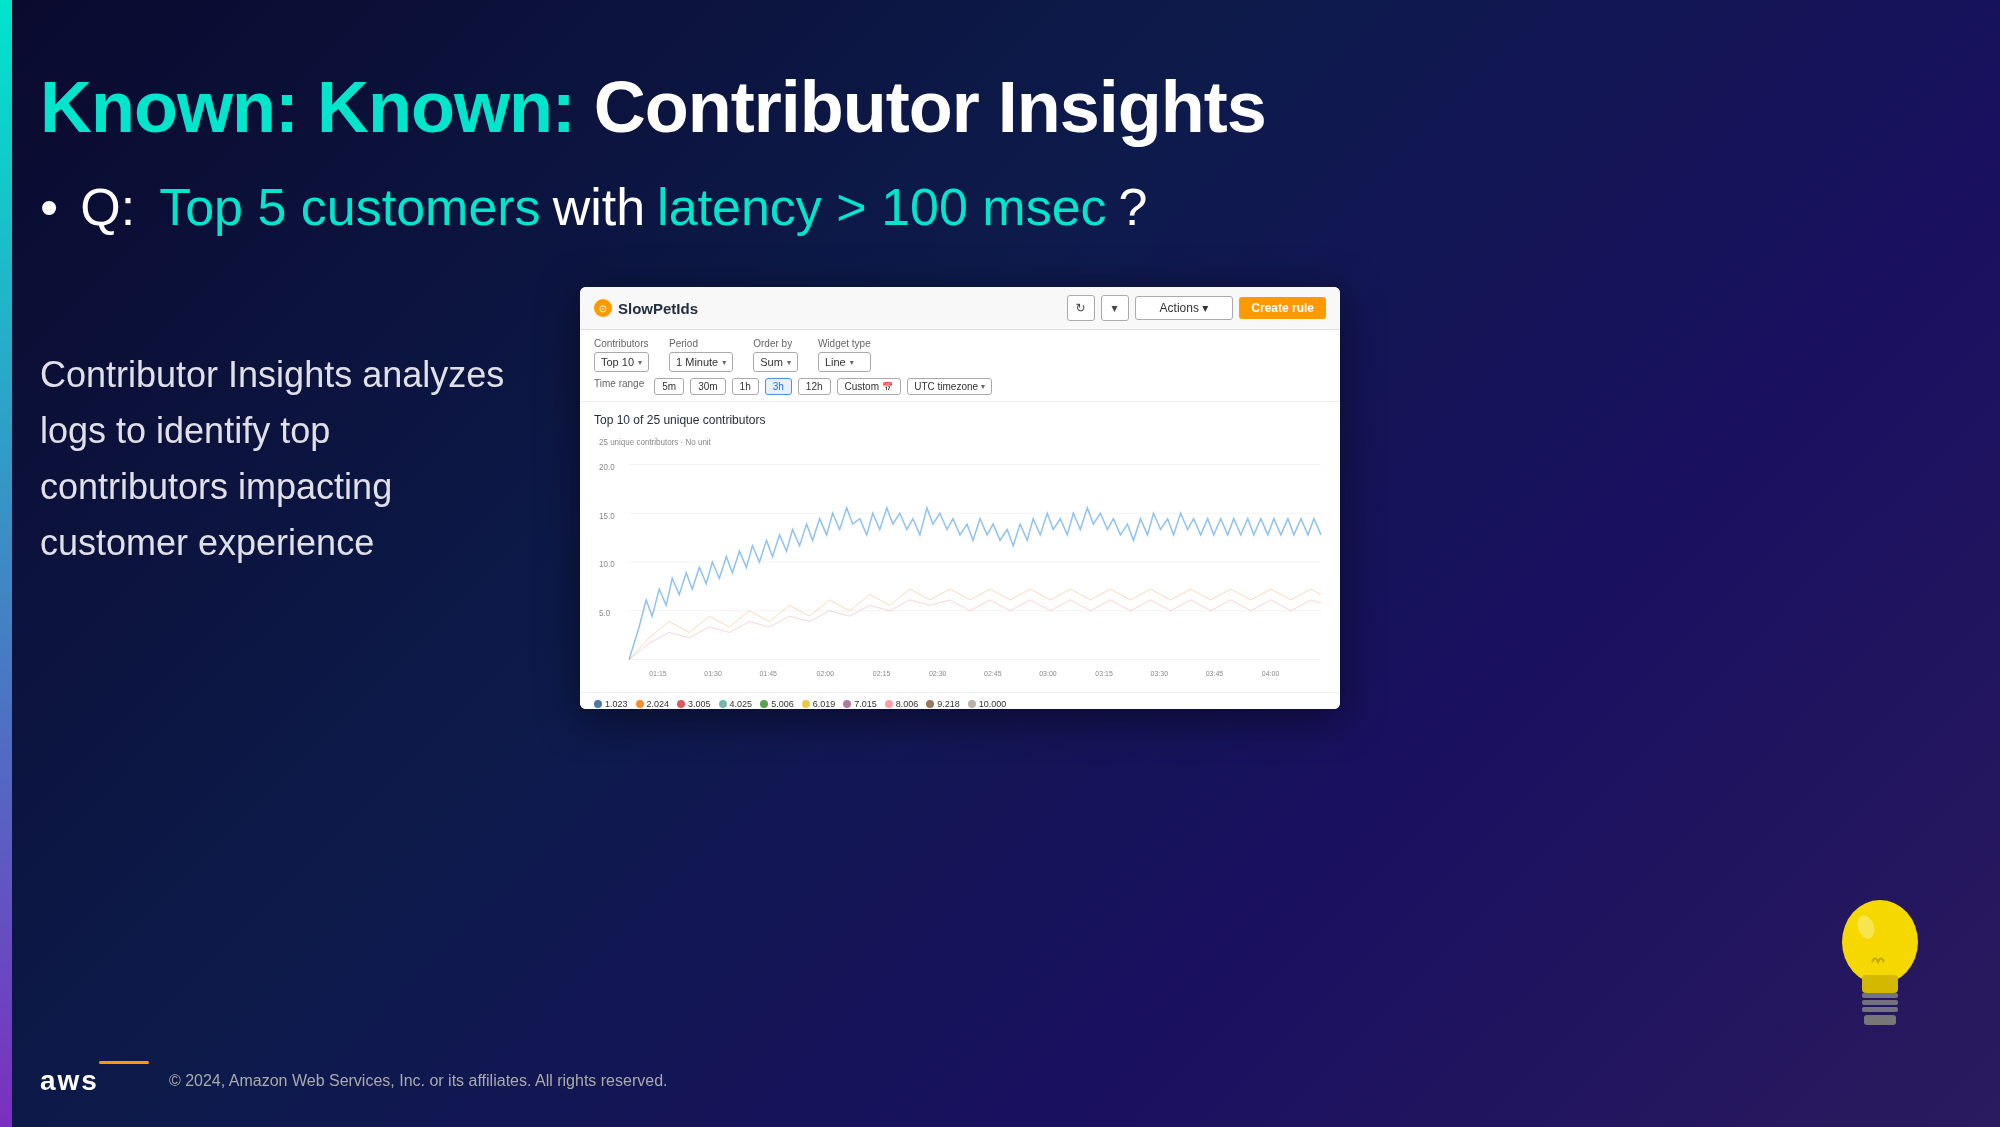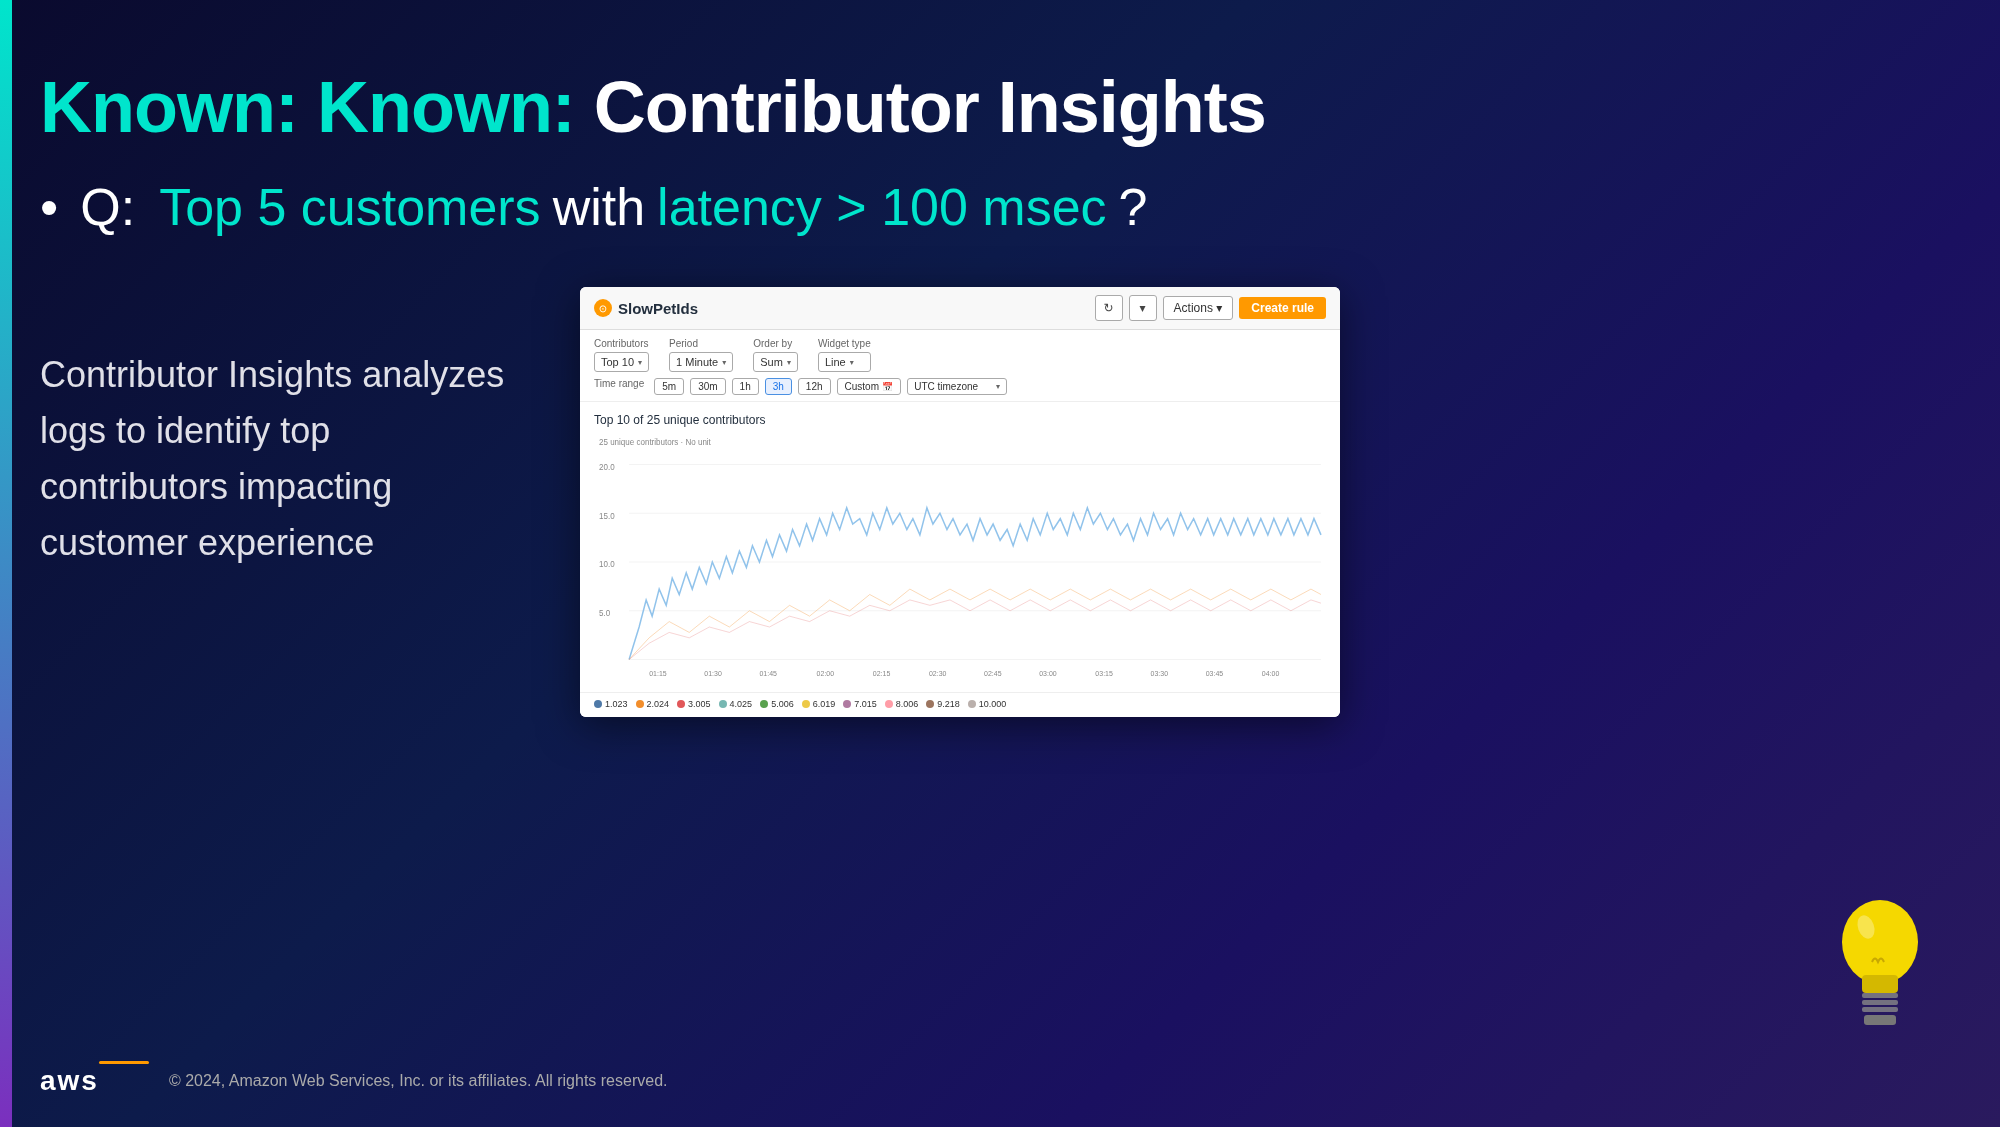--- a/index.html
+++ b/index.html
@@ -162,21 +162,21 @@
       border-radius: 3px;
       display: flex;
       align-items: center;
       justify-content: center;
       cursor: pointer;
       font-size: 12px;
       color: #444;
     }
 
     .btn-actions {
-      padding: 4px 10px;
+      padding: 4px 24px;
       border: 1px solid #aaa;
       background: white;
       border-radius: 3px;
       font-size: 12px;
       color: #333;
       cursor: pointer;
       display: flex;
       align-items: center;
       gap: 4px;
     }
@@ -276,21 +276,21 @@
 
     .timezone-select {
       display: flex;
       align-items: center;
       border: 1px solid #aaa;
       border-radius: 3px;
       padding: 2px 6px;
       font-size: 10px;
       color: #333;
       background: white;
-      gap: 18px;
+      gap: 3px;
     }
 
     .chart-header {
       padding: 8px 14px 4px;
       background: white;
     }
 
     .chart-title-text {
       font-size: 12px;
       color: #232f3e;
@@ -303,21 +303,21 @@
       height: 260px;
       position: relative;
     }
 
     .chart-svg {
       width: 100%;
       height: 100%;
     }
 
     .chart-legend {
-      padding: 6px 14px 8px;
+      padding: 6px 14px 0;
       display: flex;
       flex-wrap: wrap;
       gap: 8px;
       background: white;
       border-top: 1px solid #eee;
     }
 
     .legend-item {
       display: flex;
       align-items: center;

